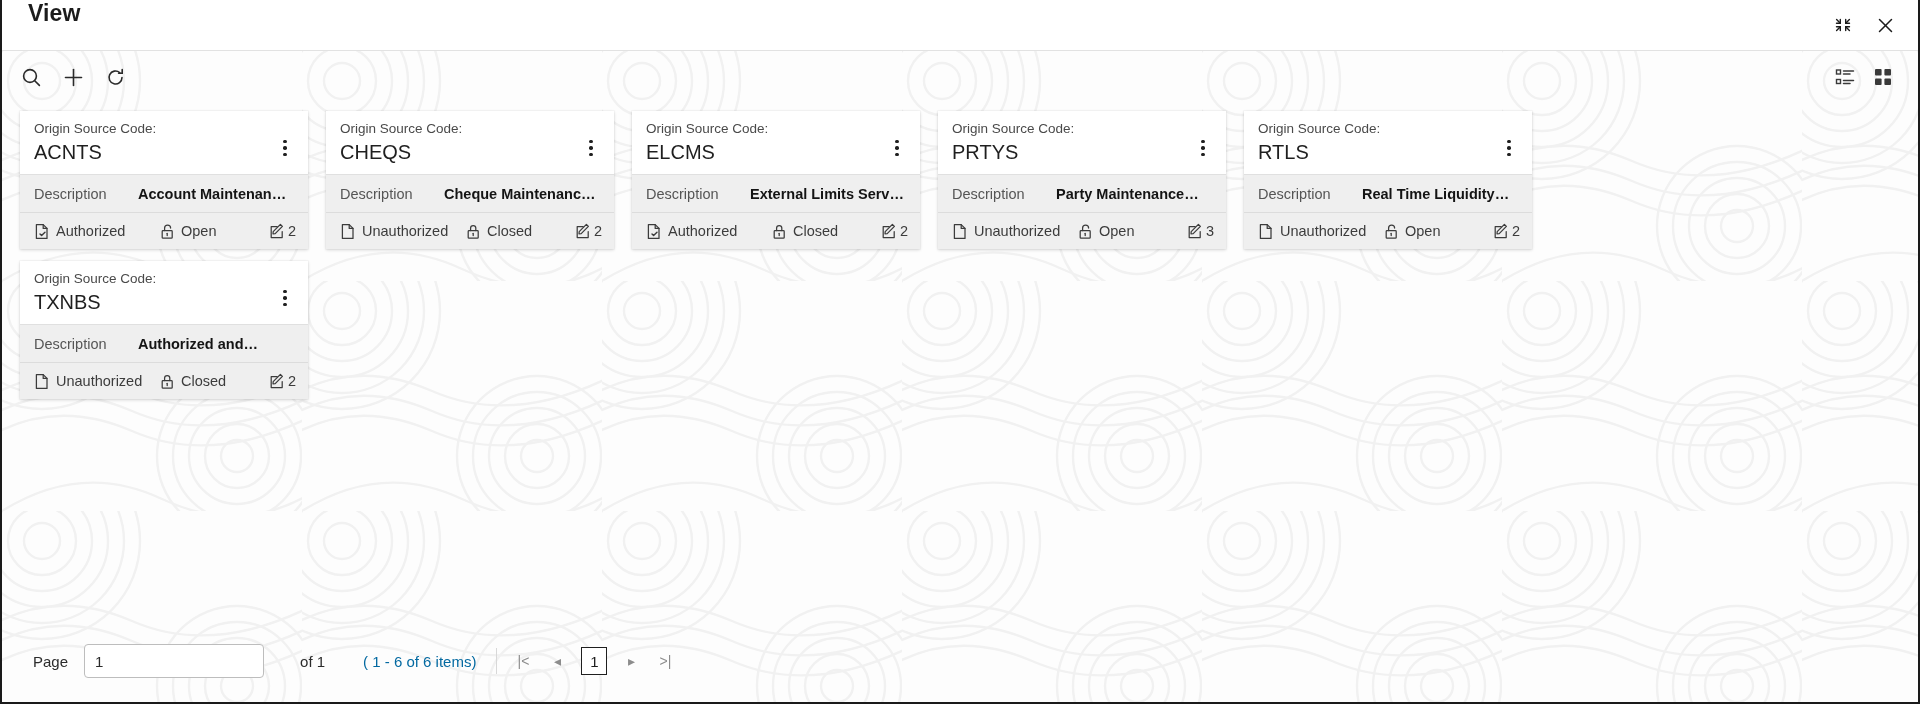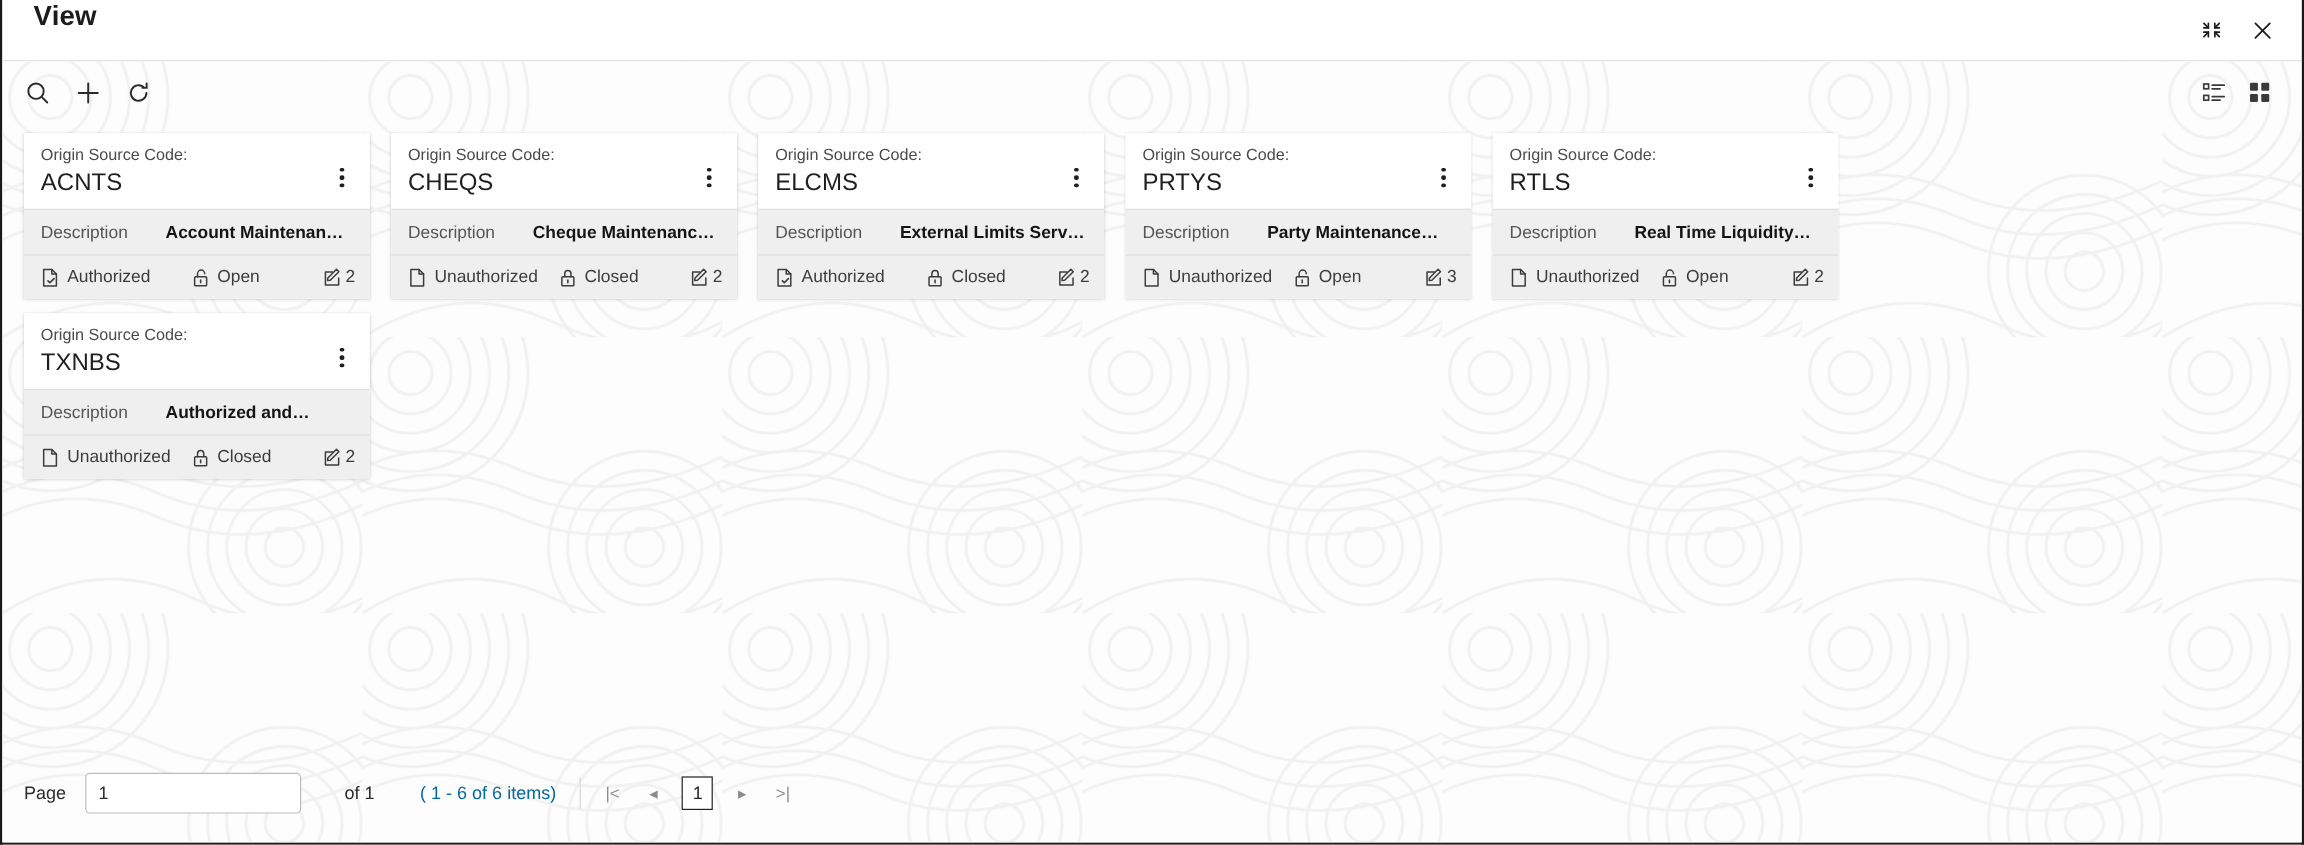--- a/index.html
+++ b/index.html
@@ -218,21 +218,21 @@
     white-space: nowrap;
   }
   .stat.auth { width: 126px; }
   .stat.lock { width: 98px; }
   .stat.count { margin-left: auto; gap: 3px; }
   .stat svg { flex-shrink: 0; display: block; }
 
   
   .pagination {
     position: absolute;
-    left: 2px;
+    left: 15px;
     right: 0;
     bottom: 24px;
     z-index: 2;
     display: flex;
     align-items: center;
     padding-left: 16px;
     gap: 0;
   }
   .pg-label {
     font-size: 15px;

